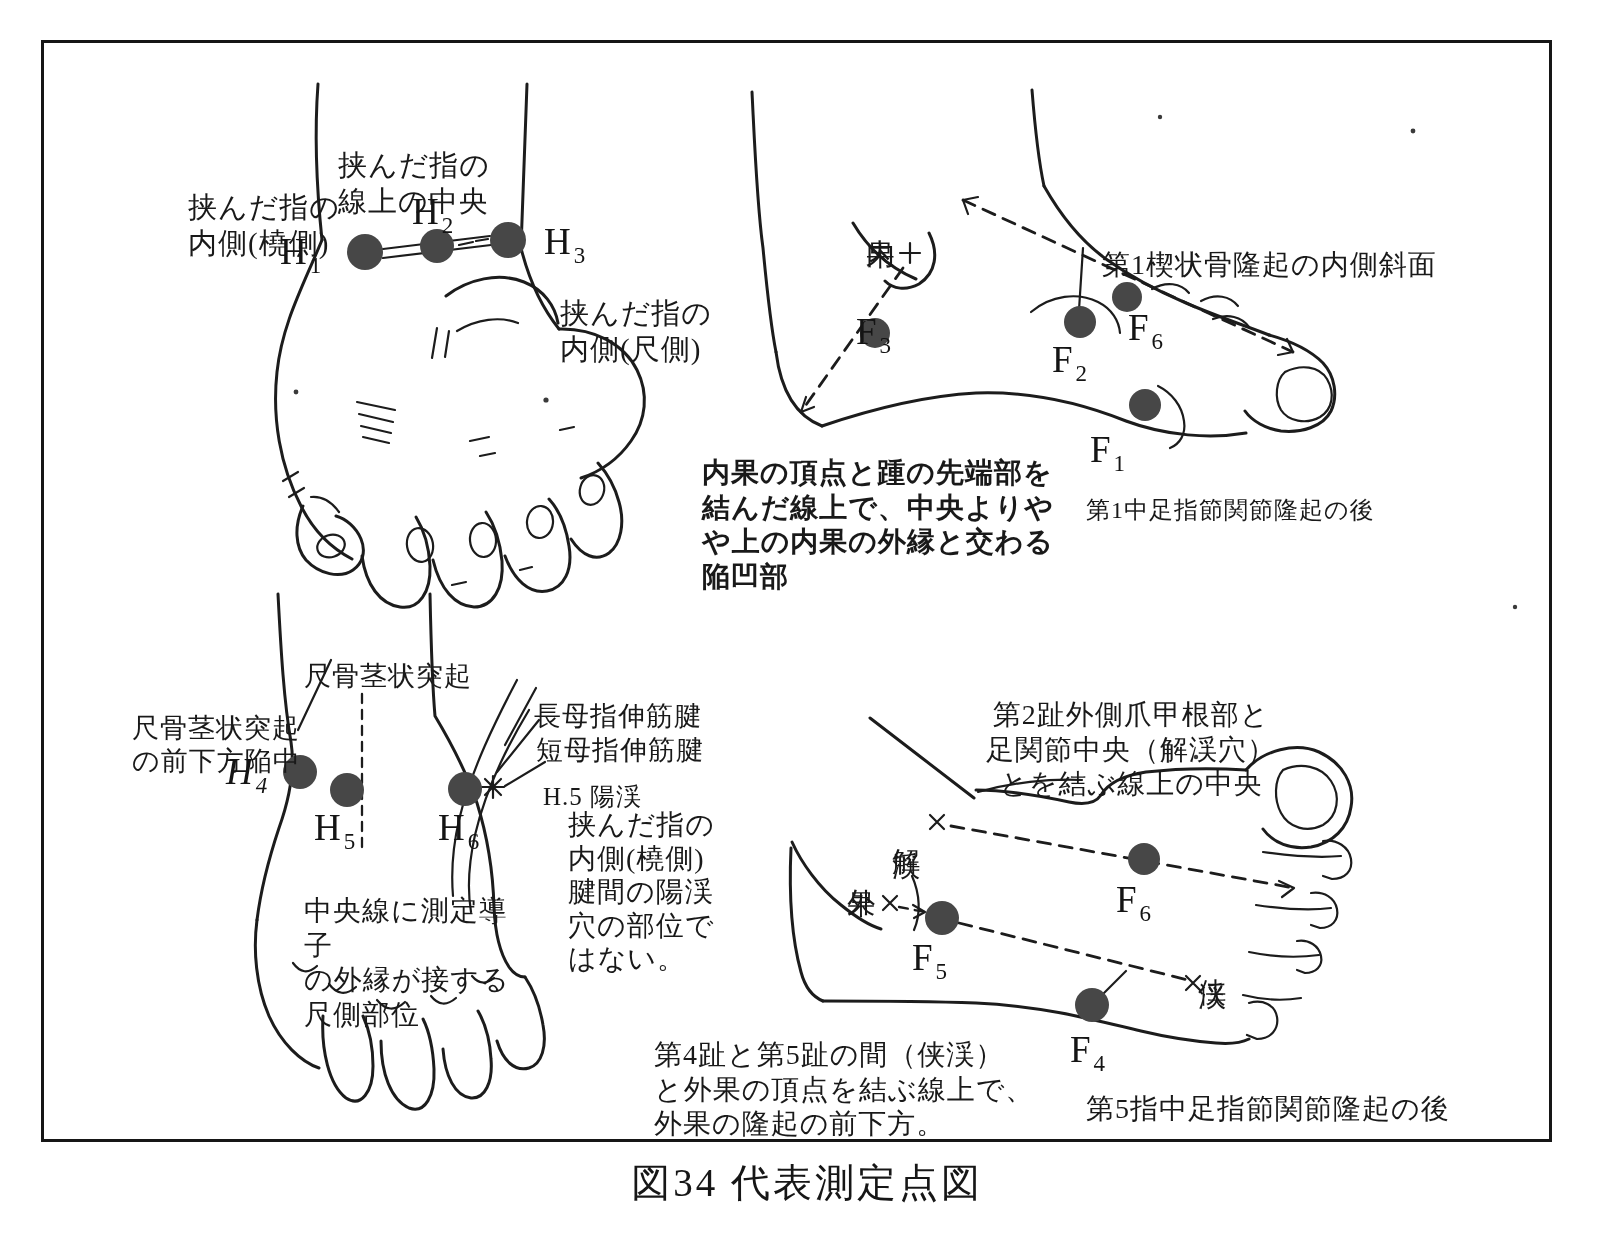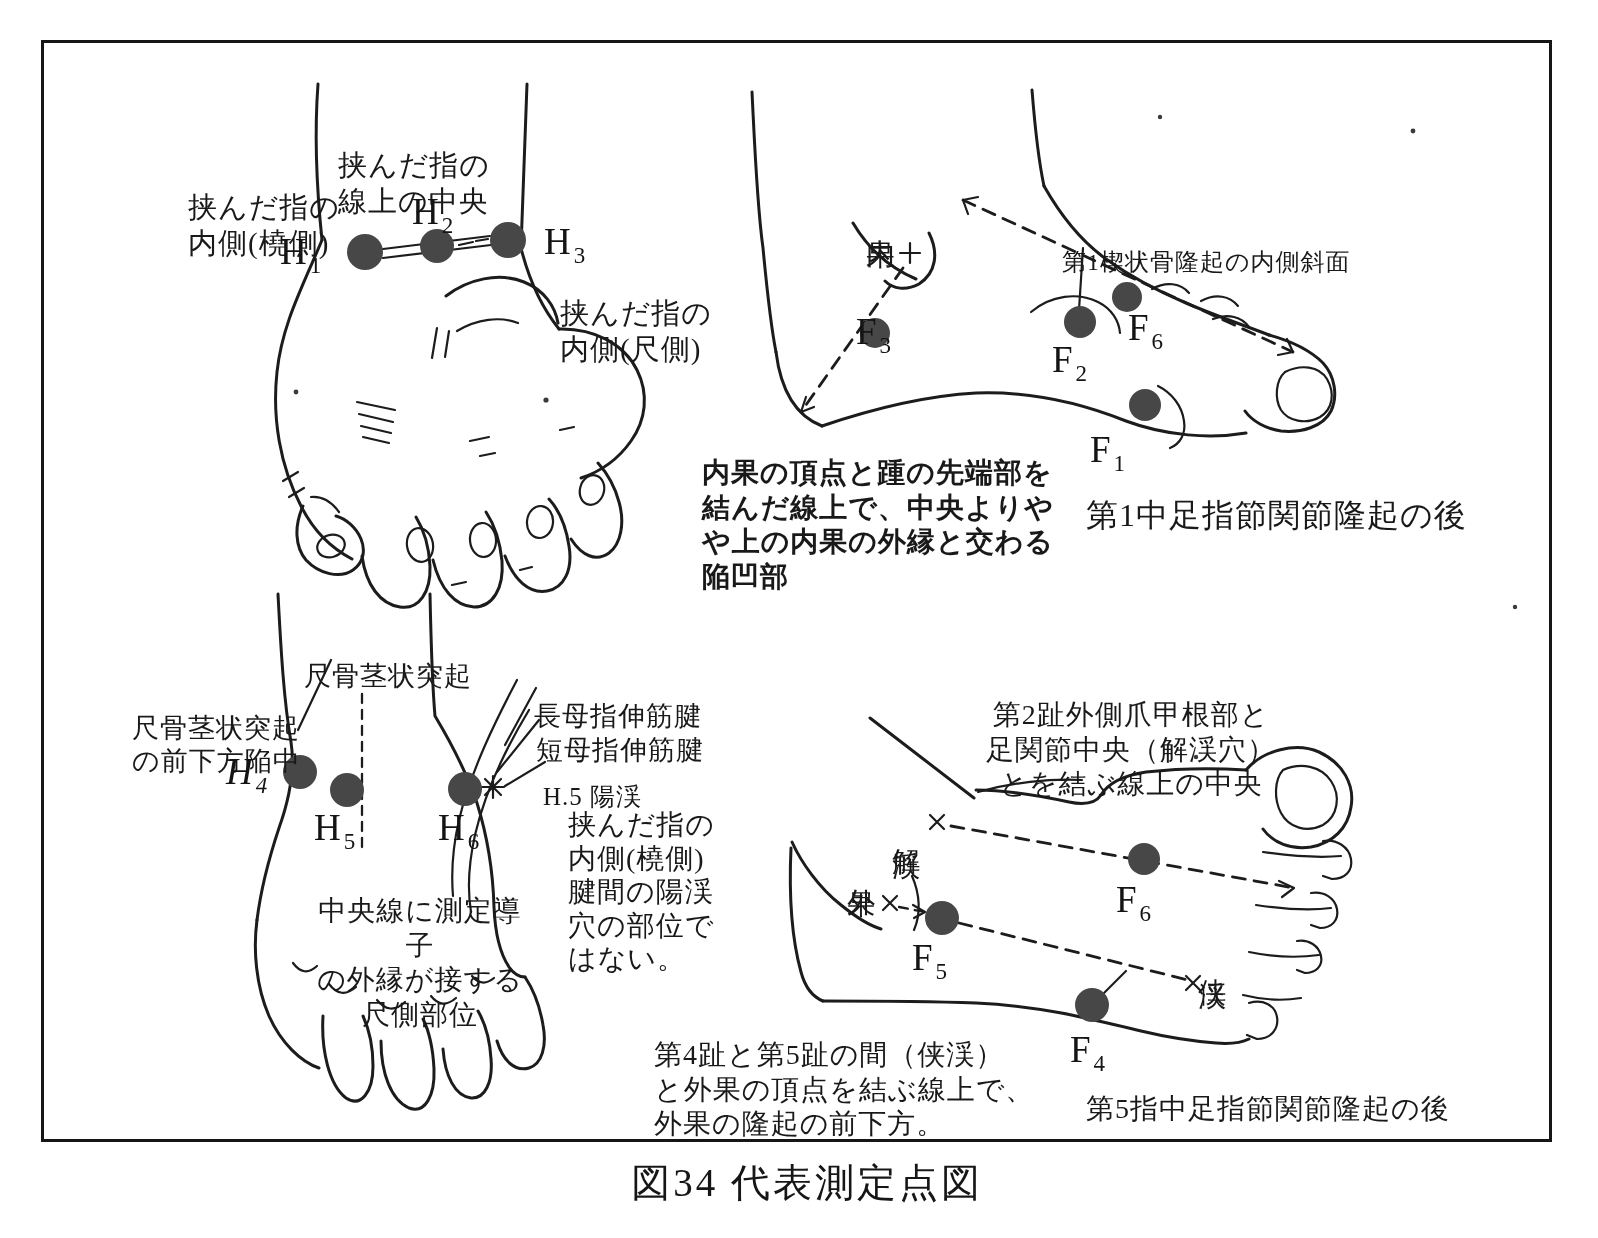--- a/index.html
+++ b/index.html
@@ -30,21 +30,21 @@
     white-space:pre-line;color:#191919;margin-top:34px;
   }
   .vert{writing-mode:vertical-rl;letter-spacing:3px;}
   .pt{position:absolute;font-family:"Liberation Serif","DejaVu Serif",serif;color:#141414;white-space:nowrap;}
   .pb{font-size:37px;}
   .ps{font-size:23px;position:relative;top:9px;left:3px;}
   .caption{
     position:absolute;left:0;top:1156px;width:1598px;
     text-align:center;font-size:39px;letter-spacing:3px;color:#161616;padding-left:8px;
   }
-  .ctr{text-align:center;}
+  .ctr{}
 </style>
 </head>
 <body>
 
 <div class="page">
   <div class="frame"></div>
 
   <svg class="art" width="1598" height="1238" viewBox="0 0 1598 1238">
 
     <g>
@@ -166,26 +166,26 @@
 内側(橈側)</div>
   <div class="lbl" style="left:338px;top:114px;font-size:29px;">挟んだ指の
 線上の中央</div>
   <div class="lbl" style="left:560px;top:262px;font-size:29px;">挟んだ指の
 内側(尺側)</div>
   <div class="pt" style="left:280px;top:230px;"><span class="pb">H</span><span class="ps">1</span></div>
   <div class="pt" style="left:412px;top:190px;"><span class="pb">H</span><span class="ps">2</span></div>
   <div class="pt" style="left:544px;top:220px;"><span class="pb">H</span><span class="ps">3</span></div>
 
   <div class="lbl vert" style="left:862px;top:182px;font-size:29px;">内果</div>
-  <div class="lbl" style="left:1062px;top:214px;font-size:24px;">第1楔状骨隆起の内側斜面</div>
+  <div class="lbl" style="left:1102px;top:214px;font-size:28px;">第1楔状骨隆起の内側斜面</div>
   <div class="lbl" style="left:702px;top:422px;font-size:28px;font-weight:bold;">内果の頂点と踵の先端部を
 結んだ線上で、中央よりや
 や上の内果の外縁と交わる
 陥凹部</div>
-  <div class="lbl" style="left:1086px;top:462px;font-size:32px;">第1中足指節関節隆起の後</div>
+  <div class="lbl" style="left:1086px;top:462px;font-size:24px;">第1中足指節関節隆起の後</div>
   <div class="pt" style="left:856px;top:310px;"><span class="pb">F</span><span class="ps">3</span></div>
   <div class="pt" style="left:1052px;top:338px;"><span class="pb">F</span><span class="ps">2</span></div>
   <div class="pt" style="left:1128px;top:306px;"><span class="pb">F</span><span class="ps">6</span></div>
   <div class="pt" style="left:1090px;top:428px;"><span class="pb">F</span><span class="ps">1</span></div>
 
   <div class="lbl" style="left:304px;top:626px;font-size:27px;">尺骨茎状突起</div>
   <div class="lbl" style="left:132px;top:678px;font-size:27px;">尺骨茎状突起
 の前下方陥中</div>
   <div class="lbl" style="left:534px;top:666px;font-size:27px;">長母指伸筋腱</div>
   <div class="lbl" style="left:536px;top:700px;font-size:27px;">短母指伸筋腱</div>

